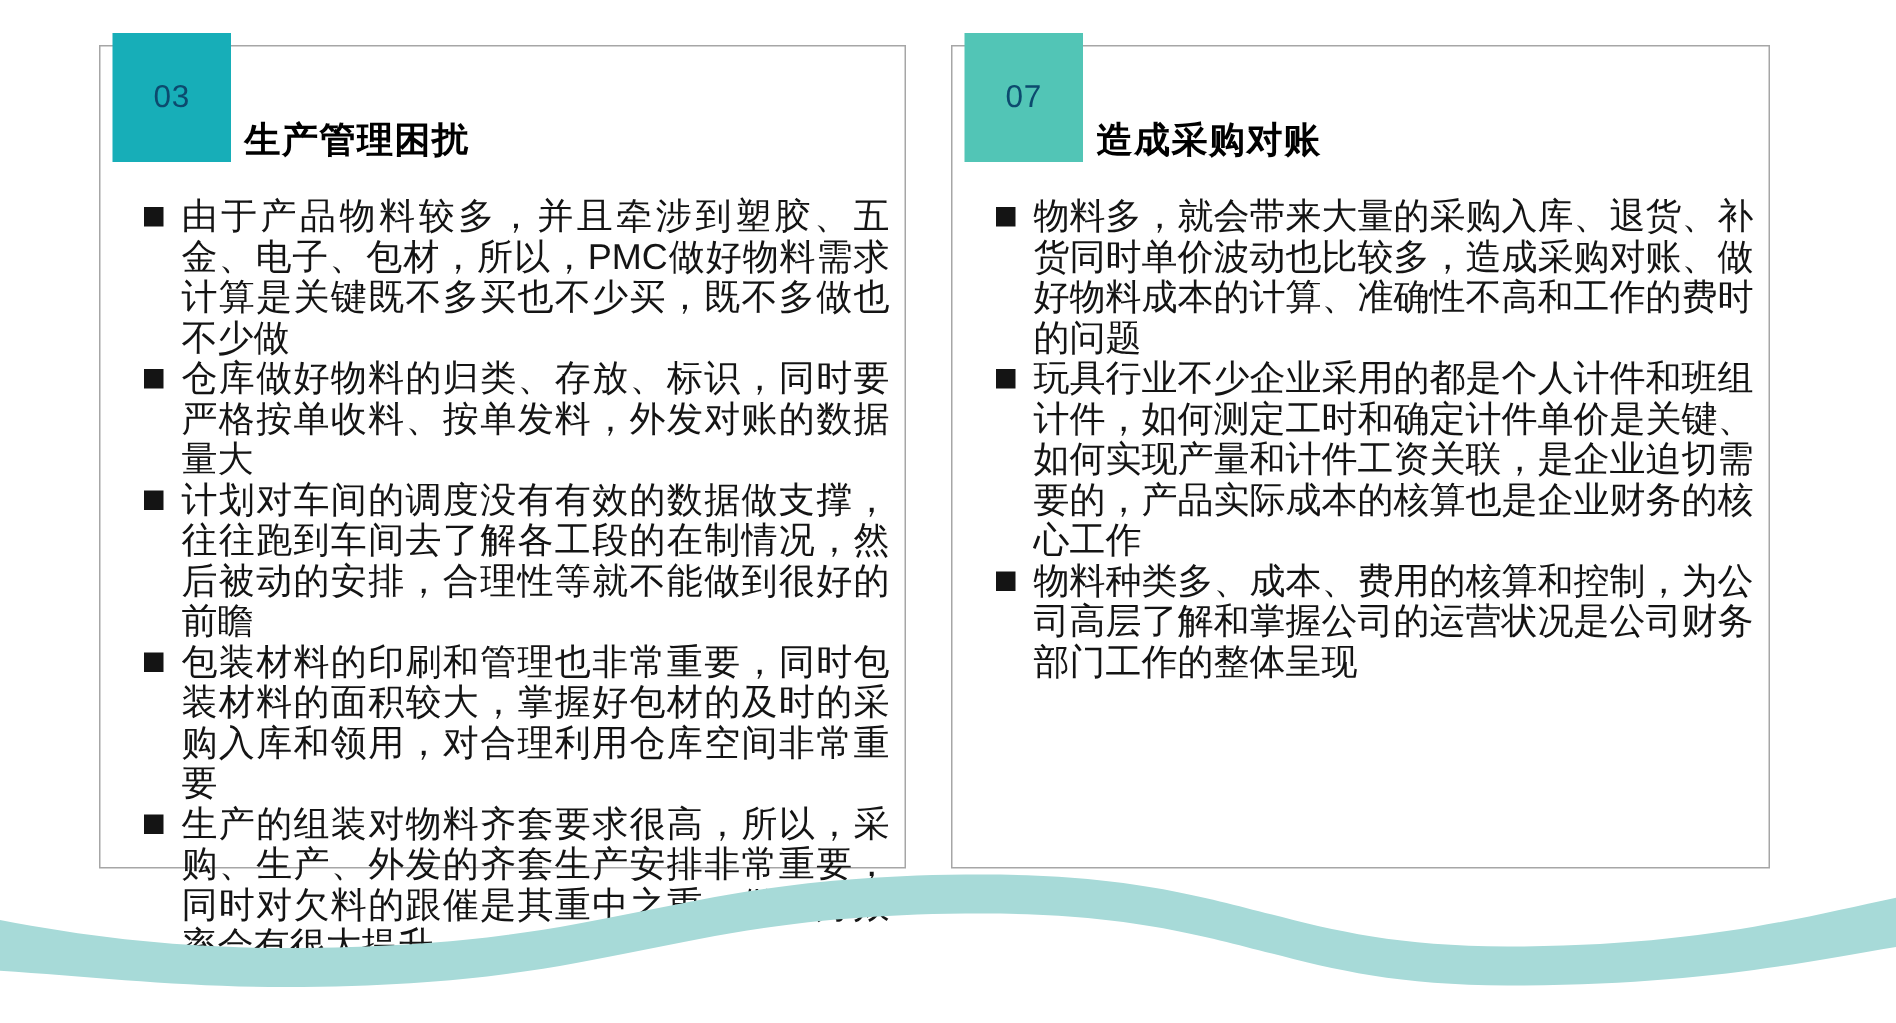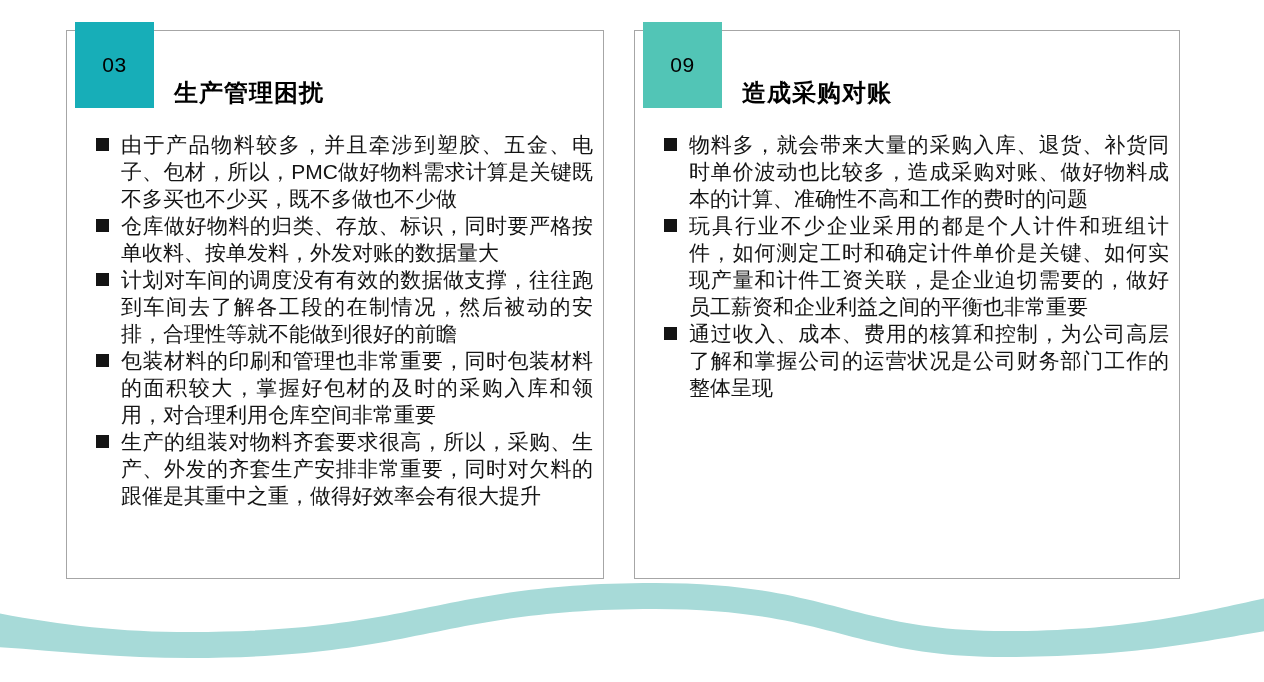--- a/index.html
+++ b/index.html
@@ -26,31 +26,31 @@
 
   .badge {
     position: absolute;
     top: -9px;
     left: 8px;
     width: 79px;
     height: 86px;
     display: flex;
     align-items: center;
     justify-content: center;
-    color: #000000;
+    color: #0c4a6e;
     font-size: 21px;
     letter-spacing: 0.5px;
   }
   .badge-03 { background: #17aeb8; }
   .badge-04 { background: #52c5b6; }
 
   .card-title {
     position: absolute;
     top: 46px;
-    left: 107px;
+    left: 96px;
     font-size: 24px;
     font-weight: bold;
     color: #000000;
     letter-spacing: 1px;
     white-space: nowrap;
   }
 
   .bullet-list {
     position: absolute;
     top: 100px;
@@ -64,21 +64,21 @@
   }
   .bullet-square {
     flex: 0 0 13px;
     width: 13px;
     height: 13px;
     background: #141414;
     margin: 7px 12px 0 0;
   }
   .bullet-text {
     flex: 1;
-    font-size: 21px;
+    font-size: 24px;
     line-height: 27px;
     color: #141414;
     text-align: justify;
   }
 
   .wave {
     position: absolute;
     left: 0;
     top: 0;
     width: 1264px;
@@ -115,35 +115,35 @@
       </li>
       <li>
         <span class="bullet-square"></span>
         <span class="bullet-text">生产的组装对物料齐套要求很高，所以，采购、生产、外发的齐套生产安排非常重要，同时对欠料的跟催是其重中之重，做得好效率会有很大提升</span>
       </li>
     </ul>
   </div>
 
   <div class="card card-right">
     <div class="badge badge-04">
-      <span>09</span>
+      <span>07</span>
     </div>
     <div class="card-title">造成采购对账</div>
     <ul class="bullet-list">
       <li>
         <span class="bullet-square"></span>
         <span class="bullet-text">物料多，就会带来大量的采购入库、退货、补货同时单价波动也比较多，造成采购对账、做好物料成本的计算、准确性不高和工作的费时的问题</span>
       </li>
       <li>
         <span class="bullet-square"></span>
-        <span class="bullet-text">玩具行业不少企业采用的都是个人计件和班组计件，如何测定工时和确定计件单价是关键、如何实现产量和计件工资关联，是企业迫切需要的，做好员工薪资和企业利益之间的平衡也非常重要</span>
+        <span class="bullet-text">玩具行业不少企业采用的都是个人计件和班组计件，如何测定工时和确定计件单价是关键、如何实现产量和计件工资关联，是企业迫切需要的，产品实际成本的核算也是企业财务的核心工作</span>
       </li>
       <li>
         <span class="bullet-square"></span>
-        <span class="bullet-text">通过收入、成本、费用的核算和控制，为公司高层了解和掌握公司的运营状况是公司财务部门工作的整体呈现</span>
+        <span class="bullet-text">物料种类多、成本、费用的核算和控制，为公司高层了解和掌握公司的运营状况是公司财务部门工作的整体呈现</span>
       </li>
     </ul>
   </div>
 
   <svg class="wave" viewBox="0 0 1264 682" xmlns="http://www.w3.org/2000/svg" aria-hidden="true">
     <path fill="#a7dad8" d="M -2,613
          C 60,625 120,632 190,632
          C 420,632 440,583 655,583
          C 830,583 850,631 1005,631
          C 1130,631 1200,612 1266,598

